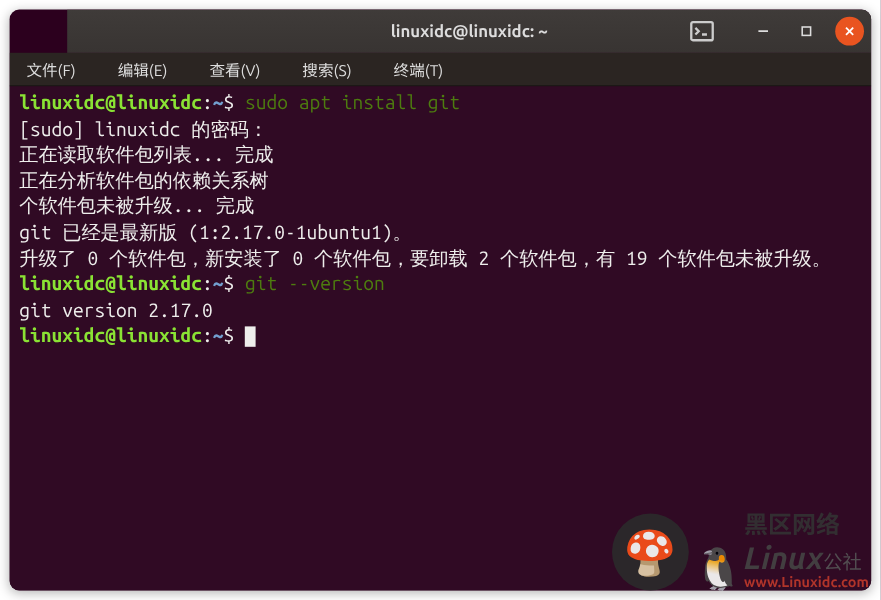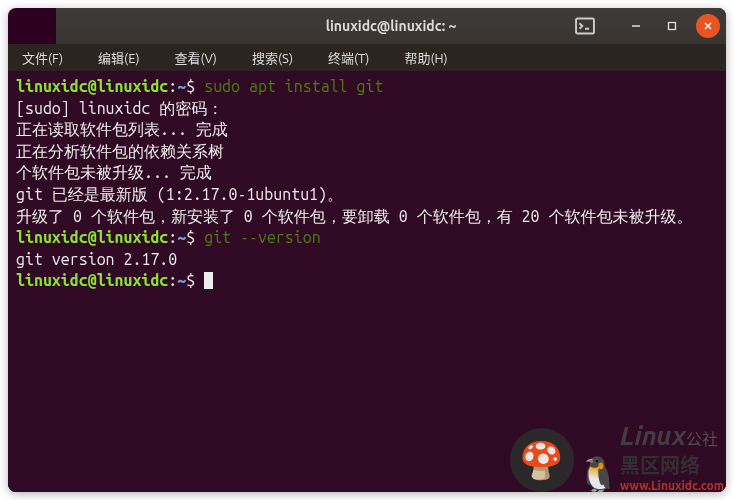--- a/index.html
+++ b/index.html
@@ -163,42 +163,41 @@
       </div>
     </div>
   </div>
 
   <div class="menubar">
     <div class="menu-item">文件(F)</div>
     <div class="menu-item">编辑(E)</div>
     <div class="menu-item">查看(V)</div>
     <div class="menu-item">搜索(S)</div>
     <div class="menu-item">终端(T)</div>
-    <div class="menu-item">帮助(H)</div>
   </div>
 
   <div class="terminal"><span class="prompt-user">linuxidc@linuxidc</span><span class="prompt-sep">:</span><span class="prompt-path">~</span><span class="prompt-sep">$ </span><span class="cmd">sudo apt install git</span>
 <span>[sudo] linuxidc 的密码：</span>
 <span>正在读取软件包列表... 完成</span>
 <span>正在分析软件包的依赖关系树       </span>
 <span>个软件包未被升级... 完成       </span>
 <span>git 已经是最新版 (1:2.17.0-1ubuntu1)。</span>
-<span>升级了 0 个软件包，新安装了 0 个软件包，要卸载 0 个软件包，有 20 个软件包未被升级。</span>
+<span>升级了 0 个软件包，新安装了 0 个软件包，要卸载 2 个软件包，有 19 个软件包未被升级。</span>
 <span class="prompt-user">linuxidc@linuxidc</span><span class="prompt-sep">:</span><span class="prompt-path">~</span><span class="prompt-sep">$ </span><span class="cmd">git --version</span>
 <span>git version 2.17.0</span>
 <span class="prompt-user">linuxidc@linuxidc</span><span class="prompt-sep">:</span><span class="prompt-path">~</span><span class="prompt-sep">$ </span><span class="cursor"></span></div>
 </div>
 
 <div class="watermark">
   <div class="wm-circle">
     <span>🍄</span>
   </div>
   <span class="wm-tux">🐧</span>
   <div class="wm-text">
     <div>
+      <span style="font-size:20px;font-weight:bold;color:#333;">黑区网络</span>
+    </div>
+    <div>
       <span class="wm-main">Linux</span><span style="font-size:16px;color:#555;">公社</span>
     </div>
-    <div>
-      <span style="font-size:20px;font-weight:bold;color:#333;">黑区网络</span>
-    </div>
     <div class="wm-url">www.Linuxidc.com</div>
   </div>
 </div>
 
 </body></html>

